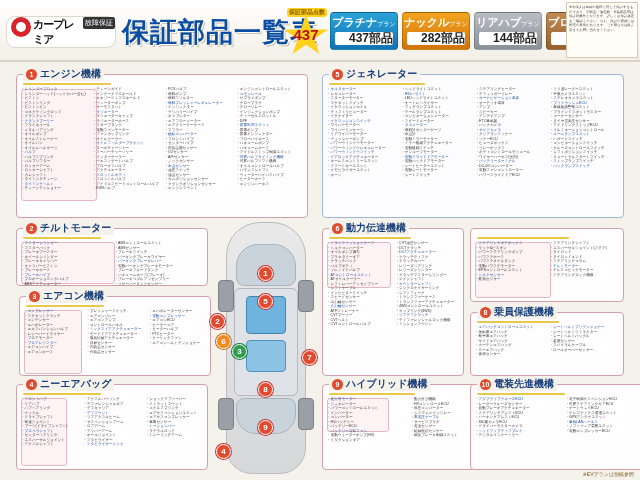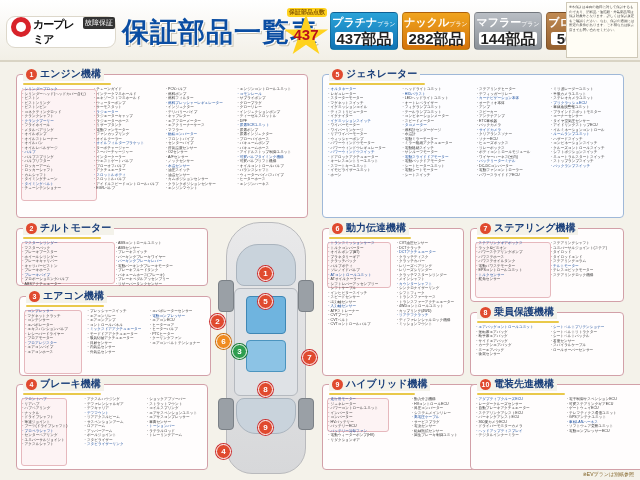--- a/index.html
+++ b/index.html
@@ -67,21 +67,21 @@
   }
   .grade{
     position:absolute;top:12px;width:68px;height:38px;border-radius:4px;
     box-sizing:border-box;text-align:center;color:#fff;
     border:1px solid rgba(0,0,0,.18);
   }
   .grade .g-name{font-size:11px;font-weight:bold;line-height:12px;padding-top:3px;}
   .grade .g-name .g-plan{font-size:6px;font-weight:normal;}
   .grade .g-count{
     margin:2px 4px 0;background:#fff;color:#222;border-radius:2px;
-    font-size:15px;font-weight:bold;line-height:13px;
+    font-size:12px;font-weight:bold;line-height:13px;text-align:right;
   }
   .g-platinum{left:330px;background:linear-gradient(#2aa3d8,#1173b4);}
   .g-gold{left:402px;background:linear-gradient(#f0a41e,#d3730c);}
   .g-silver{left:474px;background:linear-gradient(#b9bec4,#8b9198);}
   .g-bronze{left:546px;background:linear-gradient(#c08a52,#95602e);}
   .note-box{
     position:absolute;left:566px;top:2px;width:72px;height:56px;
     border:1px solid #cfc9b8;background:#fffdf5;
     font-size:3.4px;line-height:4.6px;color:#444;padding:2px;
     box-sizing:border-box;overflow:hidden;
@@ -198,21 +198,21 @@
 
     <div class="grade g-platinum">
       <div class="g-name"><span>プラチナ</span><span class="g-plan">プラン</span></div>
       <div class="g-count">437部品</div>
     </div>
     <div class="grade g-gold">
       <div class="g-name"><span>ナックル</span><span class="g-plan">プラン</span></div>
       <div class="g-count">282部品</div>
     </div>
     <div class="grade g-silver">
-      <div class="g-name"><span>マフラー</span><span class="g-plan">プラン</span></div>
+      <div class="g-name"><span>リアハブ</span><span class="g-plan">プラン</span></div>
       <div class="g-count">144部品</div>
     </div>
     <div class="grade g-bronze">
       <div class="g-name"><span>ブロンズ</span><span class="g-plan">プラン</span></div>
       <div class="g-count">50部品</div>
     </div>
 
     <div class="note-box">※本保証は車両の故障に対して保証するものであり、消耗品・油脂類・外装部品等は保証対象外となります。詳しくは保証規定をご確認ください。なお、保証の適用には所定の条件があります。ご不明な点は販売店までお問い合わせください。</div>
   </div>
 
@@ -475,21 +475,21 @@
           <div class="item">・PTCヒーター</div>
           <div class="item">・クーリングファン</div>
           <div class="item">・エアコンベルトテンショナー</div>
         </div>
     </div>
 
     <div class="sec" style="left:16px;top:322px;width:192px;height:86px;">
       <div class="sec-underline" style="width:78px;"></div>
       <div class="sec-head">
         <div class="sec-num">4</div>
-        <div class="sec-title">ブレーキ機構</div>
+        <div class="sec-title">ニーエアバッグ</div>
       </div>
       <div class="subblock" style="left:4px;top:13px;width:44px;height:66px;"></div>
       <div class="cols" style="column-count:3;">
           <div class="item b">・フロントハブ</div>
           <div class="item">・リアハブ</div>
           <div class="item">・ハブベアリング</div>
           <div class="item">・ナックル</div>
           <div class="item">・ドライブシャフト</div>
           <div class="item">・等速ジョイント</div>
           <div class="item">・ブーツ(ドライブシャフト)</div>
@@ -564,24 +564,20 @@
           <div class="item">・4WDコントロールユニット</div>
           <div class="item">・カップリング(4WD)</div>
           <div class="item b">・リアデフクラッチ</div>
           <div class="item">・ディファレンシャルロック機構</div>
           <div class="item">・ミッションマウント</div>
         </div>
     </div>
 
     <div class="sec" style="left:470px;top:166px;width:154px;height:74px;">
       <div class="sec-underline" style="width:92px;"></div>
-      <div class="sec-head">
-        <div class="sec-num">7</div>
-        <div class="sec-title">ステアリング機構</div>
-      </div>
       <div class="subblock" style="left:4px;top:13px;width:74px;height:54px;"></div>
       <div class="cols" style="column-count:2;">
           <div class="item b">・ステアリングギアボックス</div>
           <div class="item">・ラック&amp;ピニオン</div>
           <div class="item">・パワーステアリングポンプ</div>
           <div class="item">・パワステホース</div>
           <div class="item">・パワステオイルタンク</div>
           <div class="item">・電動パワステモーター</div>
           <div class="item">・EPSコントロールユニット</div>
           <div class="item b">・トルクセンサー</div>

